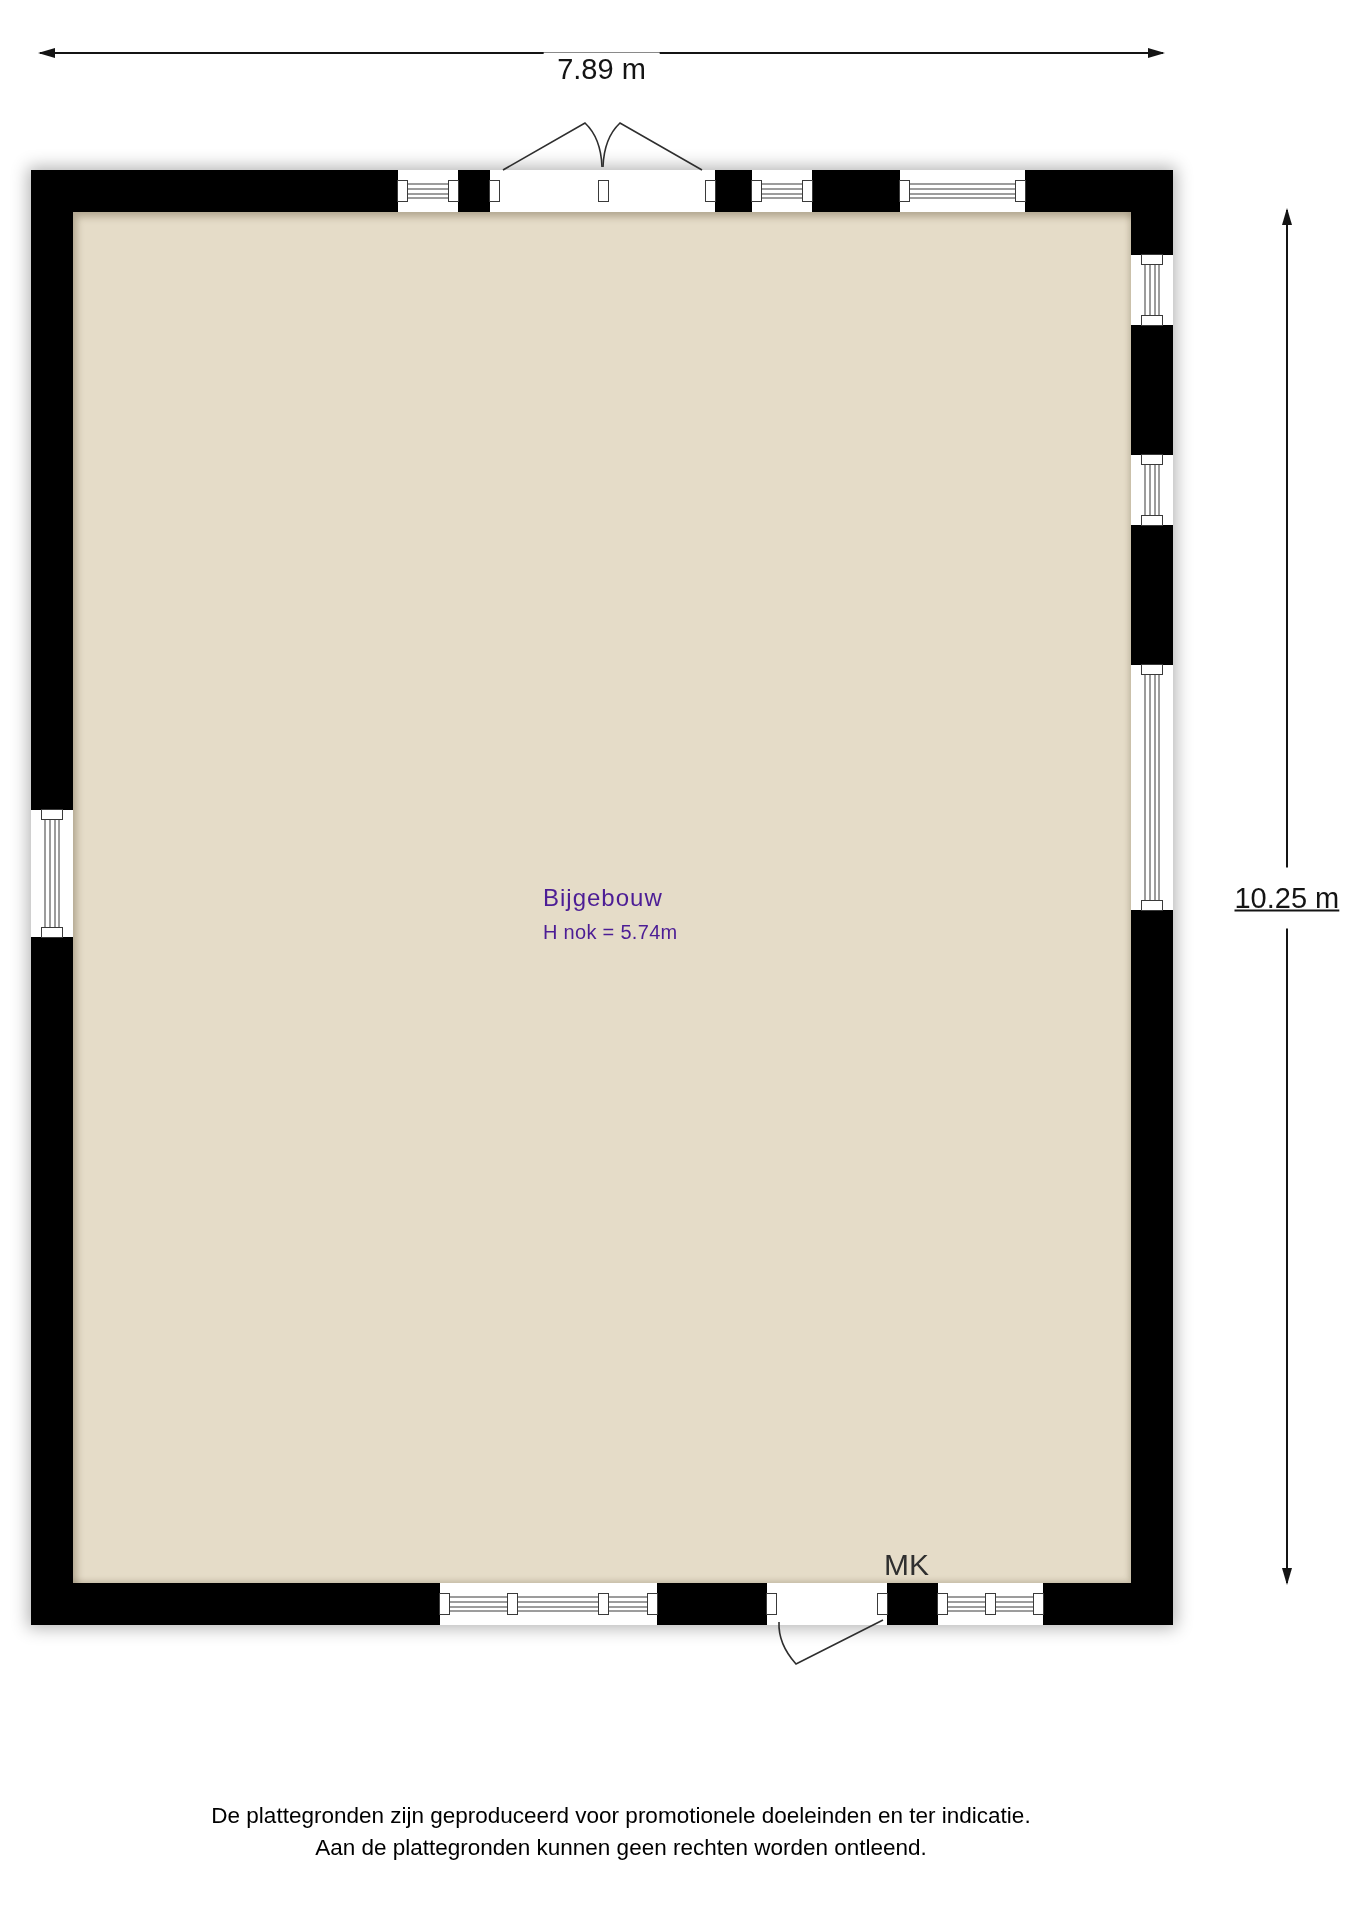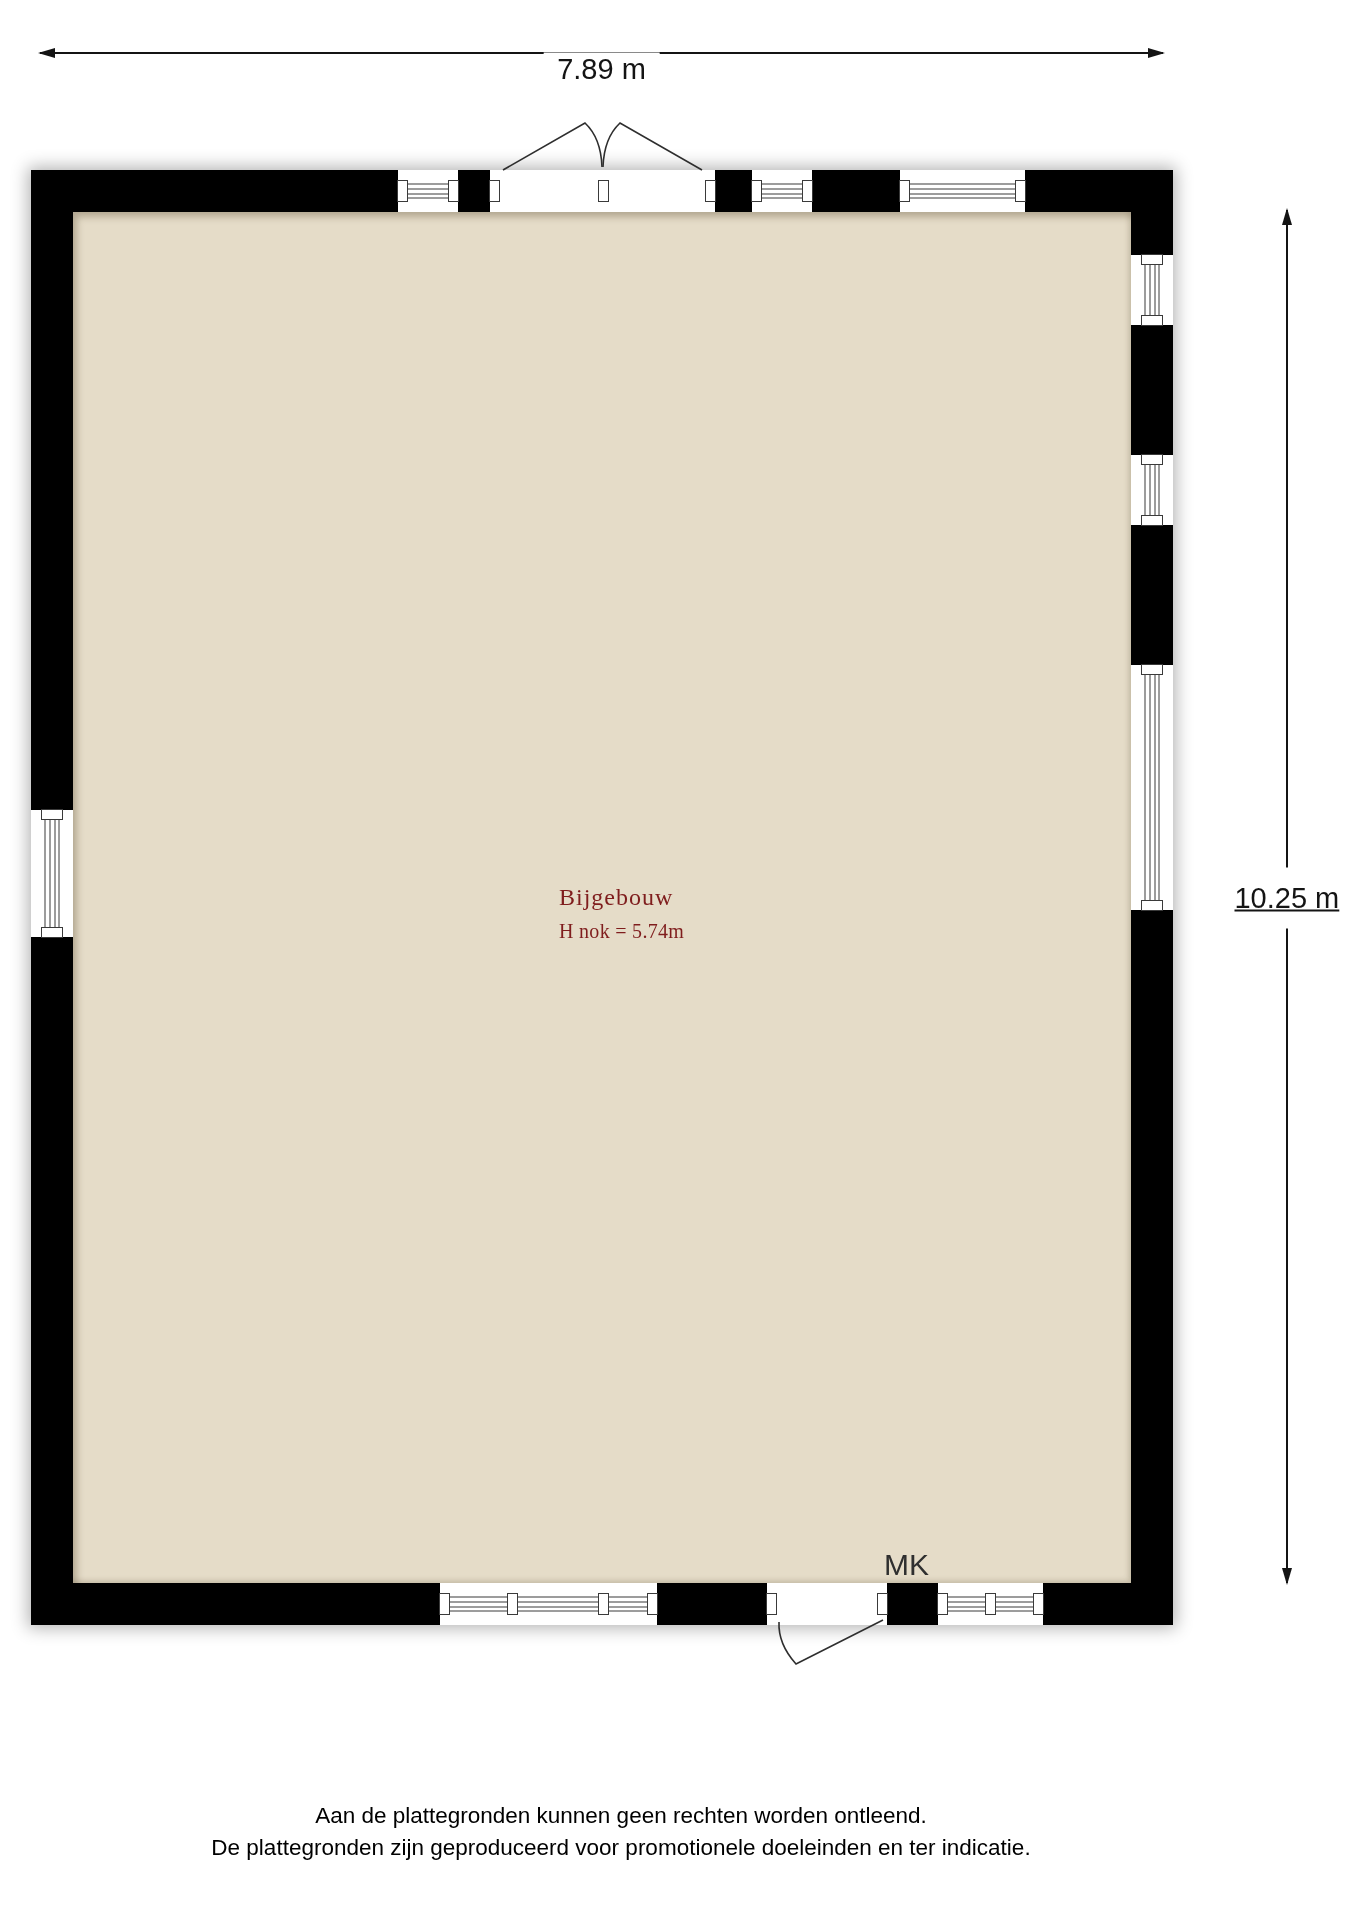--- a/index.html
+++ b/index.html
@@ -67,21 +67,21 @@
               border-left:5.5px solid transparent; border-right:5.5px solid transparent; border-top:17px solid #141414; }
   .dim-label {
     position:absolute; background:#fff; color:#141414;
     font-size:29px; white-space:nowrap; z-index:3;
   }
   .dim-label.top   { left:50%; top:50%; transform:translate(-50%,-50%); padding:0 14px;margin-top:16px; }
   .dim-label.right { left:50%; top:50%; transform:translate(-50%,-50%); padding:14px 0; }
   .dim-line-v .dim-label.right { top:688px;text-decoration:underline; }
 
   
-  .room-label { position:absolute; left:559px; top:884px; color:#7f1d1d;font-family:Liberation Serif, serif; }
+  .room-label { position:absolute; left:543px; top:884px; color:#4c1d95; }
   .room-name  { font-size:24px; letter-spacing:1px; }
   .room-note  { font-size:20px; letter-spacing:0.3px; margin-top:9px; }
   .mk-label   { position:absolute; left:884px; top:1548px; font-size:30px; color:#2f2f2f; }
   .disclaimer {
     position:absolute; left:0; top:1800px; width:1242px; text-align:center;
     color:#000; font-size:22.5px; line-height:32px;
   }
 </style>
 </head>
 <body>
@@ -171,17 +171,17 @@
   </div>
   <div class="mk-label">MK</div>
 
   <div class="dim-line-v">
     <span class="ah ah-up"></span>
     <span class="ah ah-down"></span>
     <span class="dim-label right">10.25 m</span>
   </div>
 
   <div class="disclaimer">
+    <div>De plattegronden zijn geproduceerd voor promotionele doeleinden en ter indicatie.</div>
     <div>Aan de plattegronden kunnen geen rechten worden ontleend.</div>
-    <div>De plattegronden zijn geproduceerd voor promotionele doeleinden en ter indicatie.</div>
   </div>
 
 </div>
 
 </body></html>

